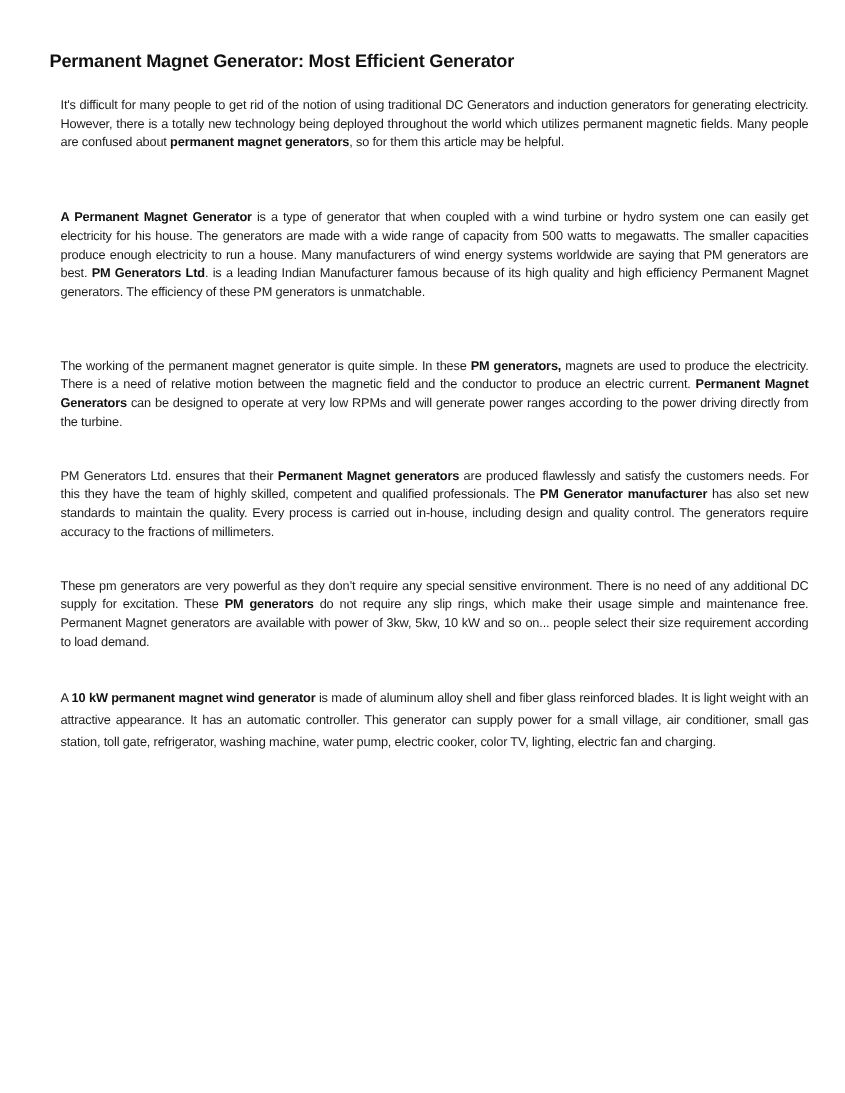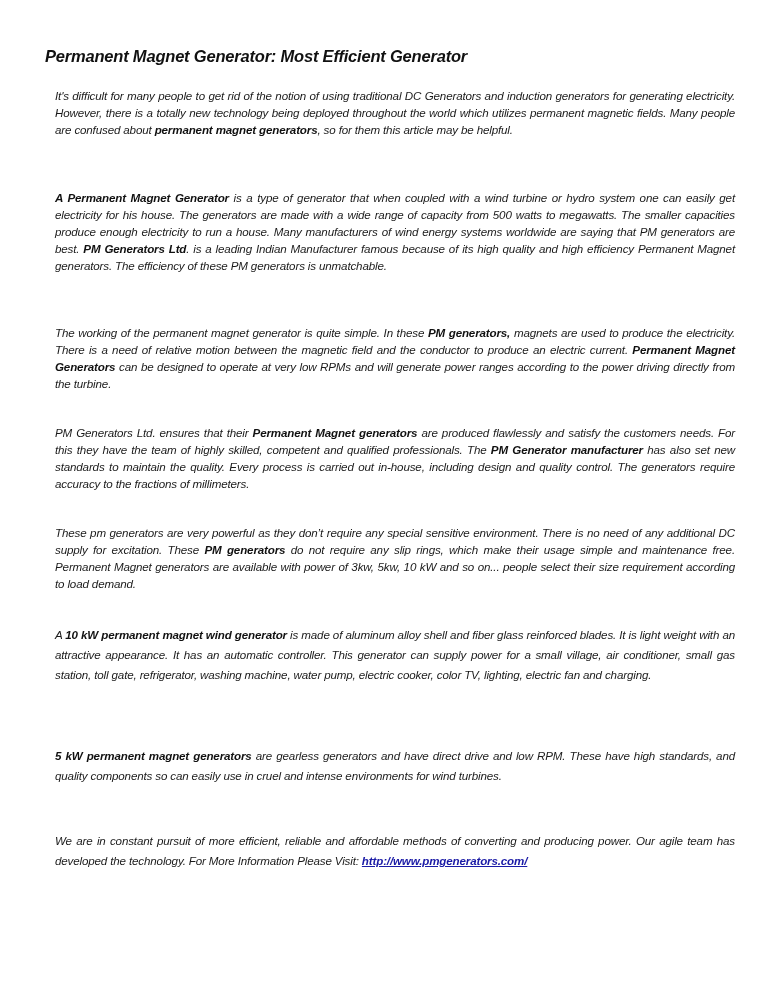--- a/index.html
+++ b/index.html
@@ -1,19 +1,19 @@
 <!DOCTYPE html>
 <html><head>
 <meta charset="utf-8">
 <style>
   html, body { margin: 0; padding: 0; background: #ffffff; }
   body { width: 768px; height: 994px; overflow: hidden; position: relative; }
   .page {
     position: absolute; left: 0; top: 0; width: 768px; height: 994px; background: #fff;
-    font-family: "Liberation Sans", sans-serif; color: #1a1a1a; font-style: italic;
+    font-family: "Liberation Sans", sans-serif; color: #1a1a1a;
   }
   .title {
     position: absolute; left: 45px; top: 47px; width: 690px;
     font-size: 16.5px; font-weight: bold; letter-spacing: -0.2px; color: #111;
   }
   .para {
     position: absolute; left: 55px; width: 680px;
     font-size: 11.6px; line-height: 17px; text-align: justify;
     letter-spacing: -0.15px; color: #1a1a1a;
   }
@@ -26,15 +26,13 @@
 
 <div class="page">
   <div class="title">Permanent Magnet Generator: Most Efficient Generator</div>
 
   <div class="para" style="top:87px;"><span>It's difficult for many people to get rid of the notion of using traditional DC Generators and induction generators for generating electricity. However, there is a totally new technology being deployed throughout the world which utilizes permanent magnetic fields. Many people are confused about </span><b>permanent magnet generators</b><span>, so for them this article may be helpful.</span></div>
   <div class="para" style="top:189px;"><b>A Permanent Magnet Generator</b><span> is a type of generator that when coupled with a wind turbine or hydro system one can easily get electricity for his house. The generators are made with a wide range of capacity from 500 watts to megawatts. The smaller capacities produce enough electricity to run a house. Many manufacturers of wind energy systems worldwide are saying that PM generators are best.  </span><b>PM Generators Ltd</b><span>. is a leading Indian Manufacturer famous because of its high quality and high efficiency Permanent Magnet generators. The efficiency of these PM generators is unmatchable.</span></div>
   <div class="para" style="top:324px;"><span>The working of the permanent magnet generator is quite simple. In these </span><b>PM generators,</b><span> magnets are used to produce the electricity.  There is a need of relative motion between the magnetic field and the conductor to produce an electric current. </span><b>Permanent Magnet Generators</b><span> can be designed to operate at very low RPMs and will generate power ranges according to the power driving directly from the turbine.</span></div>
   <div class="para" style="top:424px;"><span>PM Generators Ltd. ensures that their </span><b>Permanent Magnet generators</b><span> are produced flawlessly and satisfy the customers needs. For this they have the team of highly skilled, competent and qualified professionals. The </span><b>PM Generator manufacturer</b><span> has also set new standards to maintain the quality. Every process is carried out in-house, including design and quality control. The generators require accuracy to the fractions of millimeters.</span></div>
   <div class="para" style="top:524px;"><span>These pm generators are very powerful as they don’t require any special sensitive environment. There is no need of any additional DC supply for excitation. These </span><b>PM generators</b><span> do not require any slip rings, which make their usage simple and maintenance free. Permanent Magnet generators are available with power of 3kw, 5kw, 10 kW and so on... people select their size requirement according to load demand.</span></div>
   <div class="para loose" style="top:625px;"><span>A </span><b>10 kW permanent magnet wind generator</b><span> is made of aluminum alloy shell and fiber glass reinforced blades. It is light weight with an attractive appearance. It has an automatic controller. This generator can supply power for a small village, air conditioner, small gas station, toll gate, refrigerator, washing machine, water pump, electric cooker, color TV, lighting, electric fan and charging.</span></div>
-  <div class="para loose" style="top:746px;"><b>5 kW permanent magnet generators</b><span> are gearless generators and have direct drive and low RPM. These have high standards, and quality components so can easily use in cruel and intense environments for wind turbines.</span></div>
-  <div class="para loose" style="top:831px;"><span>We are in constant pursuit of more efficient, reliable and affordable methods of converting and producing power. Our agile team has developed the technology. For More Information Please Visit: </span><a class="link">http://www.pmgenerators.com/</a></div>
 </div>
 
 </body></html>

